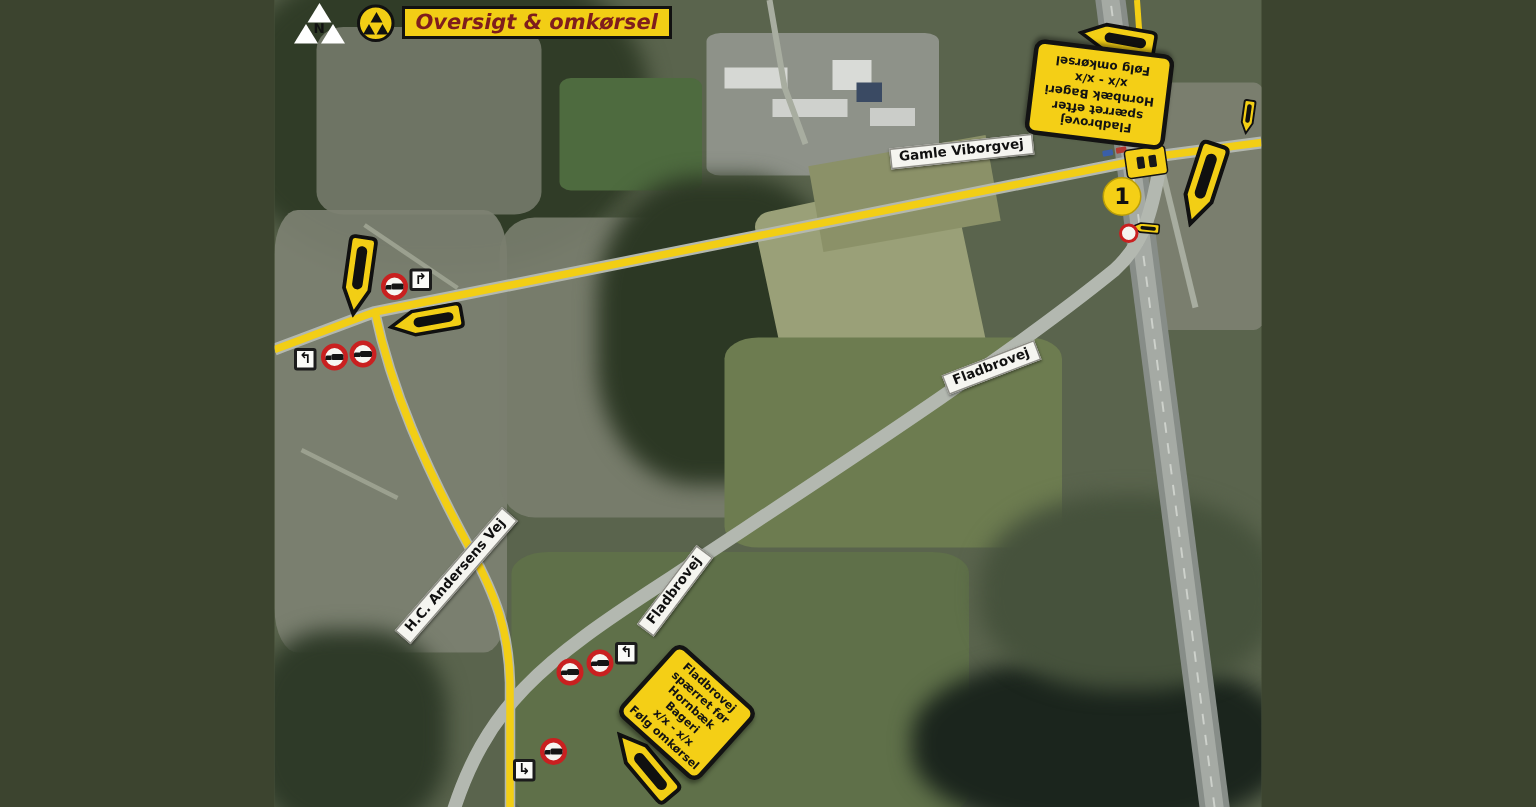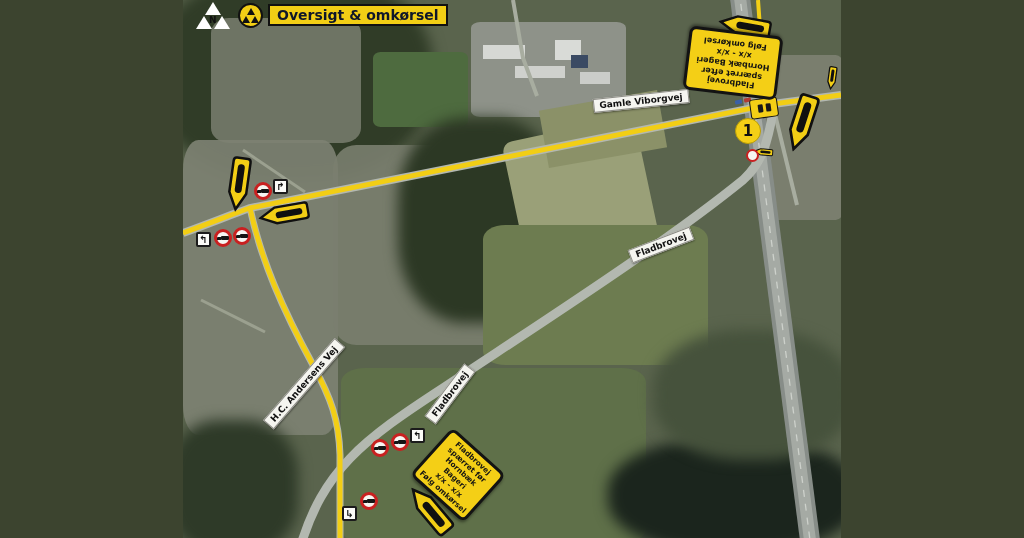--- a/index.html
+++ b/index.html
@@ -37,22 +37,22 @@
             display:flex;align-items:center;justify-content:center;gap:3px;}
   .minisign i{display:block;width:5px;height:8px;background:#18181a;border-radius:1px;}
   .north{position:absolute;left:12px;top:2px;width:36px;height:28px;}
   .tri{position:absolute;width:0;height:0;border-left:8px solid transparent;
        border-right:8px solid transparent;border-bottom:13px solid #fff;}
   .north .n{position:absolute;left:14px;top:13px;color:#111;font-size:9px;font-weight:bold;z-index:2;}
   .logo{position:absolute;left:55px;top:3px;width:25px;height:25px;border-radius:50%;
         background:#f2ce15;border:2px solid #111;box-sizing:border-box;}
   .lt{position:absolute;width:0;height:0;border-left:4px solid transparent;
       border-right:4px solid transparent;border-bottom:7px solid #111;}
-  .title{position:absolute;left:85px;top:4px;background:#f2ce15;border:2px solid #111;color:#0f172a;
-         font-size:14px;font-weight:bold;padding:1px 7px;white-space:nowrap;}
+  .title{position:absolute;left:85px;top:4px;background:#f2ce15;border:2px solid #111;color:#7f1d1d;
+         font-size:14px;font-weight:bold;padding:1px 7px;white-space:nowrap;font-style:italic;}
   .car{position:absolute;border-radius:1px;}
 </style>
 </head>
 <body>
 
 <div class="stage">
   <div class="map">
 
     <div class="p soft" style="left:-30px;top:-30px;width:280px;height:210px;background:#303c27;border-radius:45%;"></div>
     <div class="p spk" style="left:28px;top:18px;width:150px;height:125px;background:#767a6b;border-radius:12%;opacity:.9;"></div>

